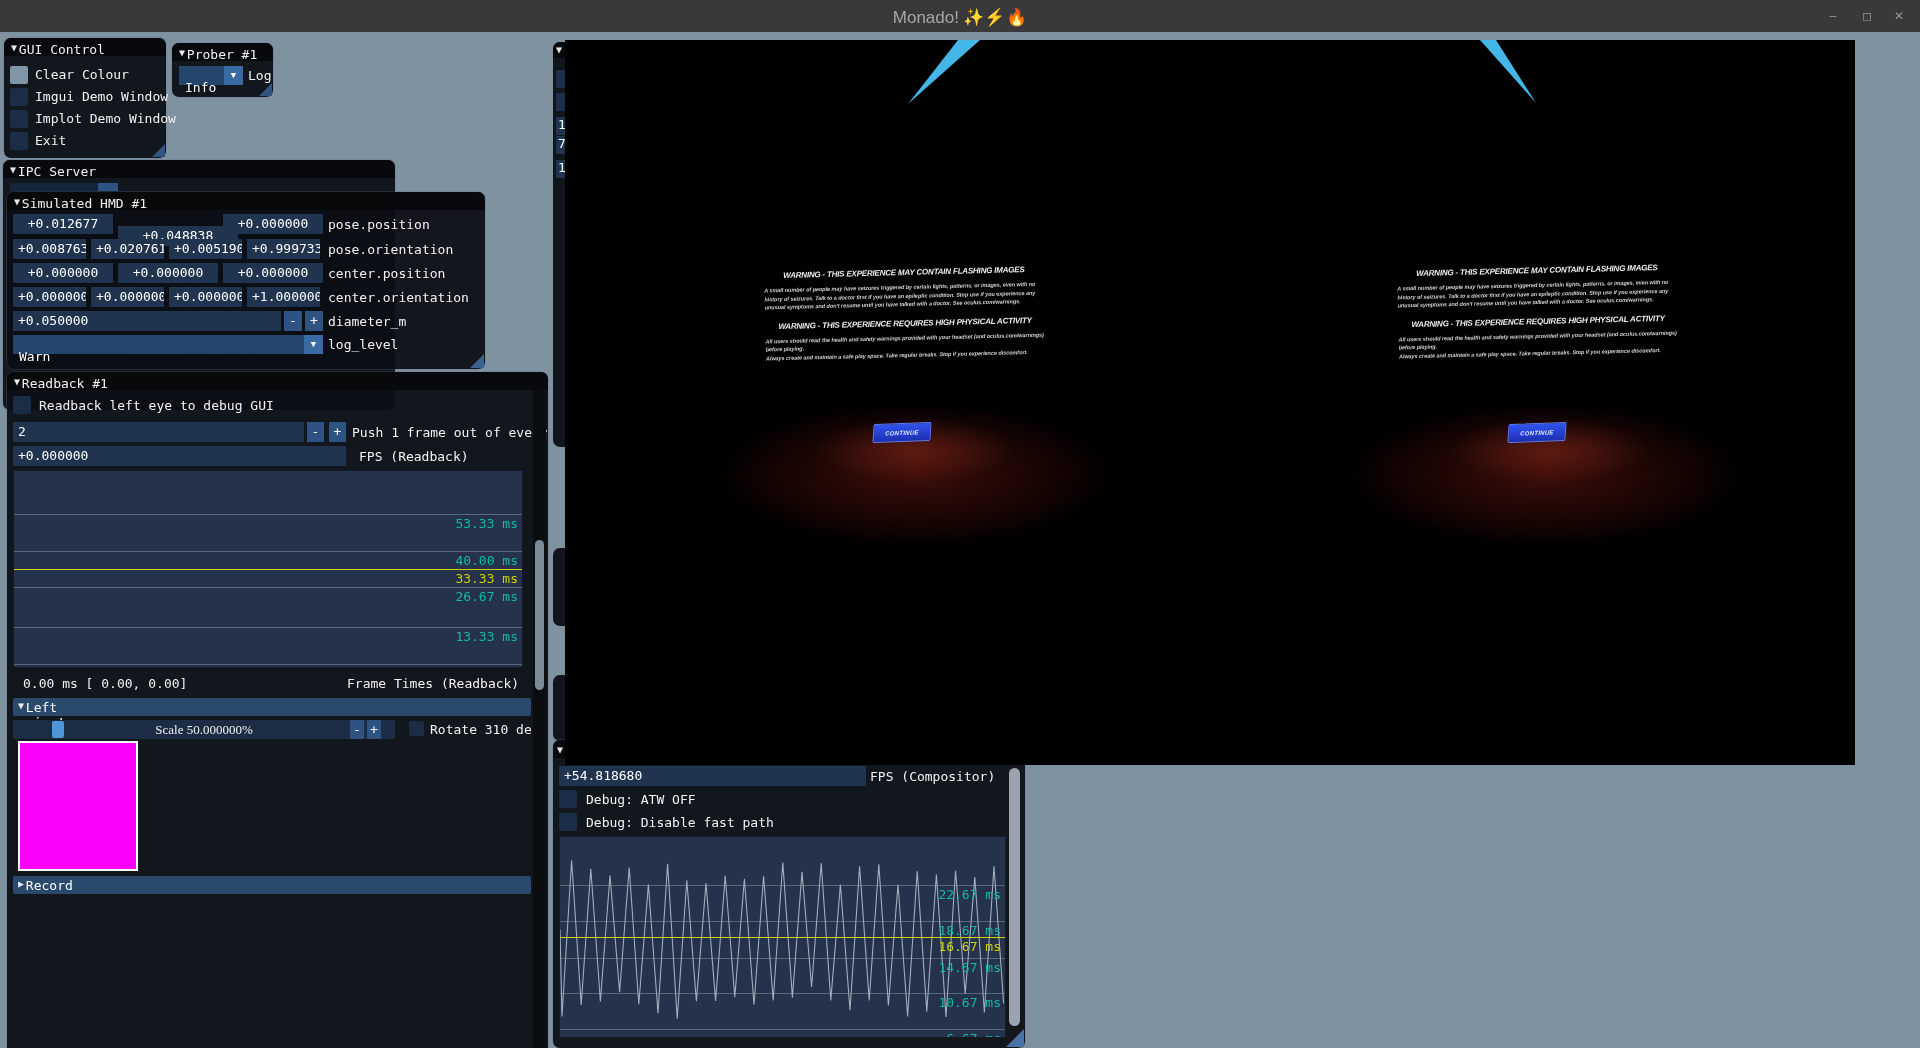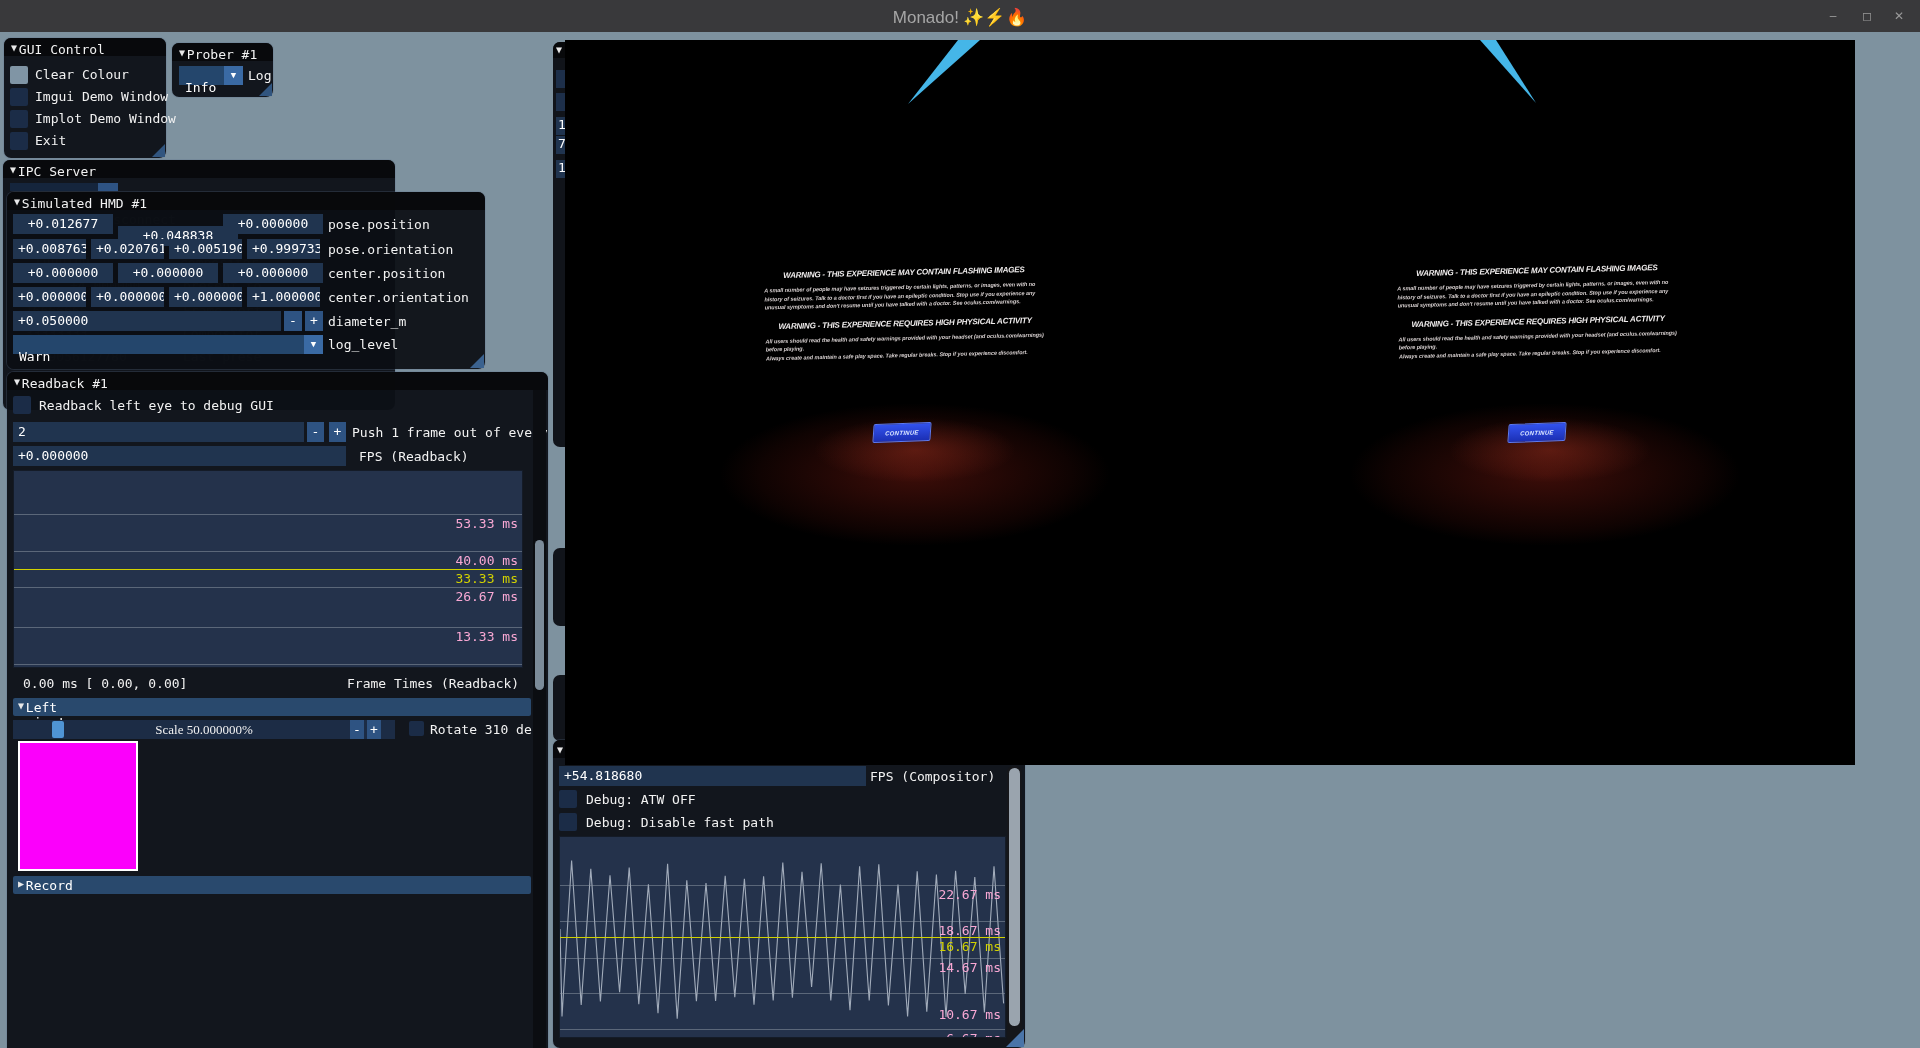--- a/index.html
+++ b/index.html
@@ -21,21 +21,21 @@
   .frame.center{text-align:center;}
   .frame .v{display:block;padding:2px 5px;}
   .btnpm{position:absolute;height:20px;background:#2e5382;color:#fff;text-align:center;line-height:19px;}
   .chk{position:absolute;width:18px;height:18px;background:#1b2c47;border-radius:2px;}
   .lbl{position:absolute;white-space:nowrap;color:#f2f2f2;}
   .hdr{position:absolute;height:18px;background:#29496d;border-radius:2px;color:#fff;}
   .hdr span{position:absolute;top:1px;}
   .plot{position:absolute;background:#24324b;border:1px solid #141b27;overflow:hidden;}
   .grid{position:absolute;left:0;right:0;height:1px;background:rgba(145,155,168,0.5);}
   .grid.hl{background:#d2d200;}
-  .tick{position:absolute;right:4px;color:#f9a8d4;white-space:nowrap;}
+  .tick{position:absolute;right:4px;color:#14b8a6;white-space:nowrap;}
   .tick.hl{color:#d2d200;}
   .combo{position:absolute;height:19px;background:#24466c;color:#fff;}
   .combo .cv{position:absolute;left:6px;top:14px;}
   .combo .ca{position:absolute;right:0;top:0;width:19px;height:19px;background:#3a6aa4;
              text-align:center;font-size:9px;line-height:19px;color:#fff;}
   .grip{position:absolute;width:0;height:0;border-style:solid;}
   .sliver{position:absolute;left:553px;width:12px;background:rgba(13,16,22,0.97);
           border-radius:7px 0 0 7px;overflow:hidden;}
   .faint{position:absolute;color:#9aa4b2;opacity:0.22;white-space:nowrap;}
   
@@ -275,21 +275,21 @@
         </svg>
     <div class="grid" style="top: 48px;"></div>
         <div class="tick" style="top: 50px;">22.67 ms</div>
         <div class="grid" style="top: 84px;"></div>
         <div class="tick" style="top: 86px;">18.67 ms</div>
         <div class="grid hl" style="top: 100px;"></div>
         <div class="tick hl" style="top: 102px;">16.67 ms</div>
         <div class="grid" style="top: 121px;"></div>
         <div class="tick" style="top: 123px;">14.67 ms</div>
         <div class="grid" style="top: 156px;"></div>
-        <div class="tick" style="top: 170px;">10.67 ms</div>
+        <div class="tick" style="top: 158px;">10.67 ms</div>
         <div class="grid" style="top: 192px;"></div>
         <div class="tick" style="top: 194px;">6.67 ms</div>
       </div>
 
     <div style="position:absolute;right:3px;top:26px;bottom:4px;width:15px;background:#15161a;border-radius:6px;">
       <div style="position:absolute;left:2px;top:2px;width:11px;height:258px;background:#9aa4ae;border-radius:6px;"></div>
     </div>
     <div class="grip" style="right:1px;bottom:1px;border-width:0 0 18px 18px;border-color:transparent transparent #4a74a8 transparent;"></div>
   </div>
 

